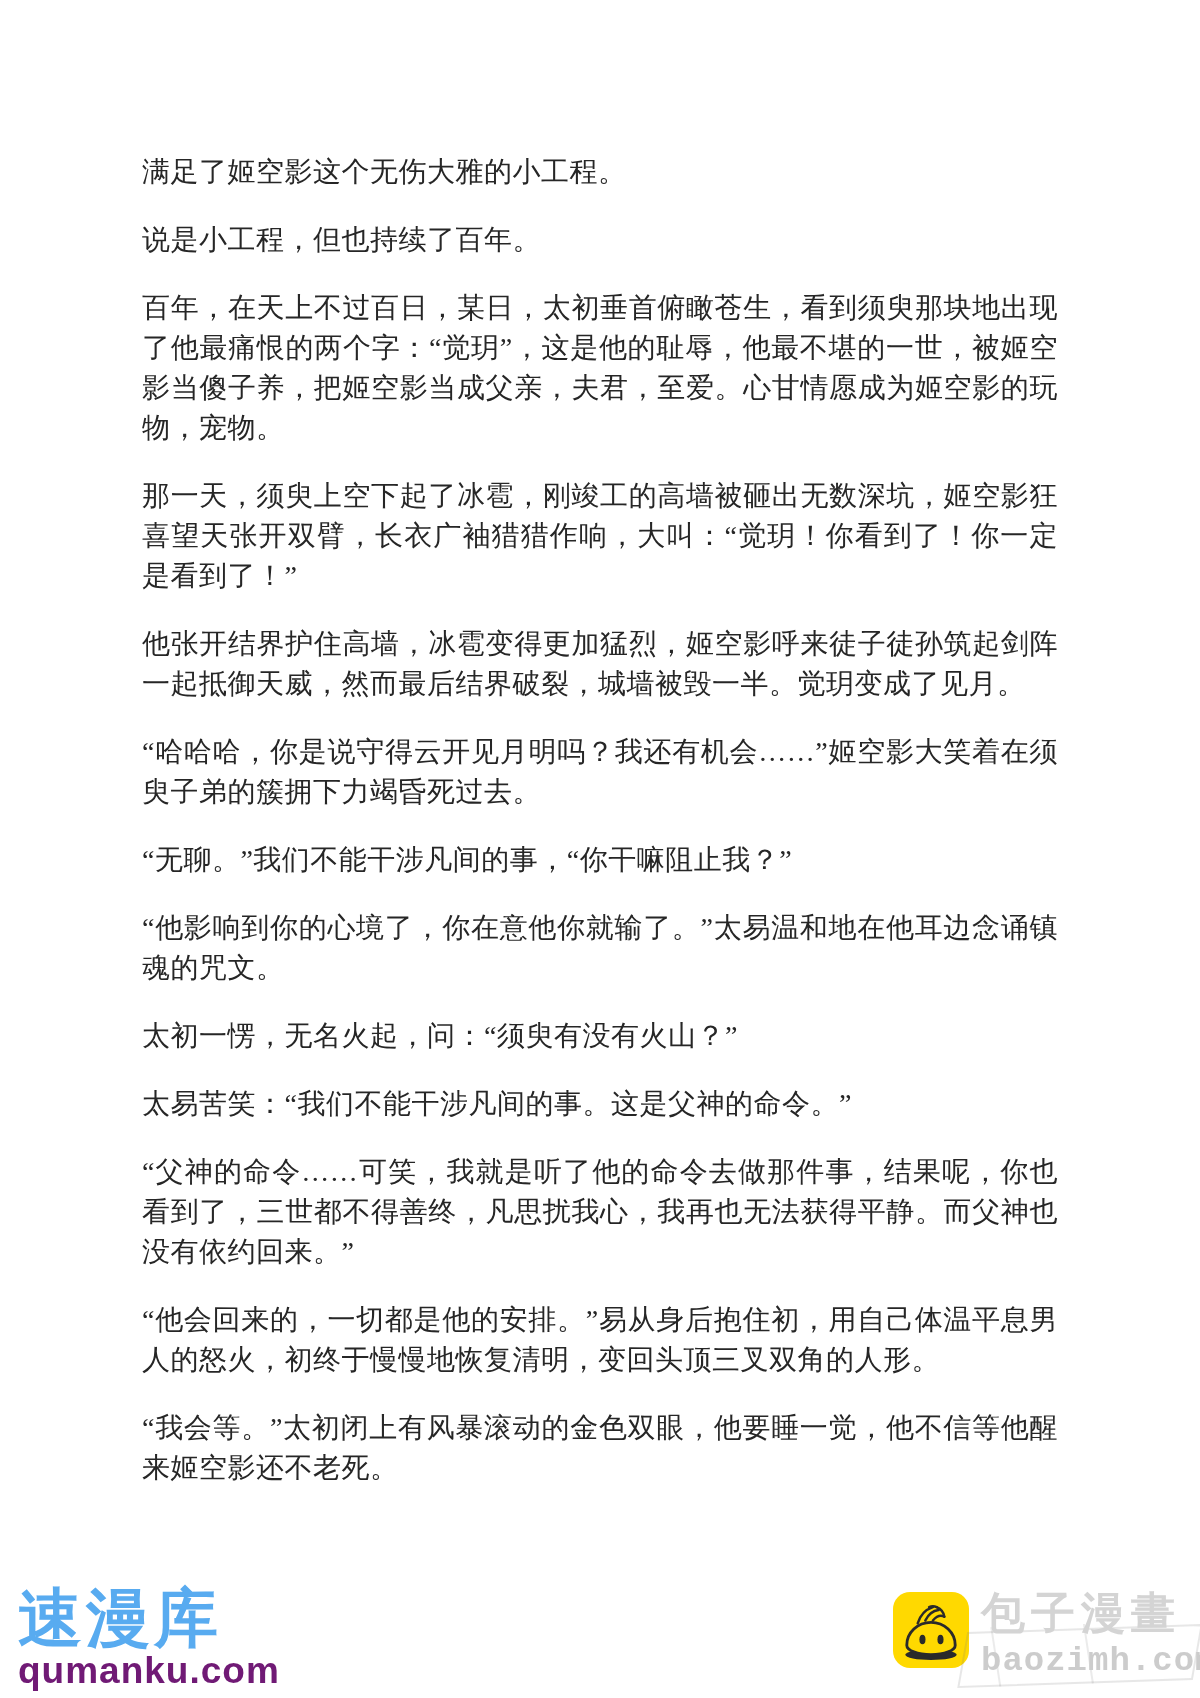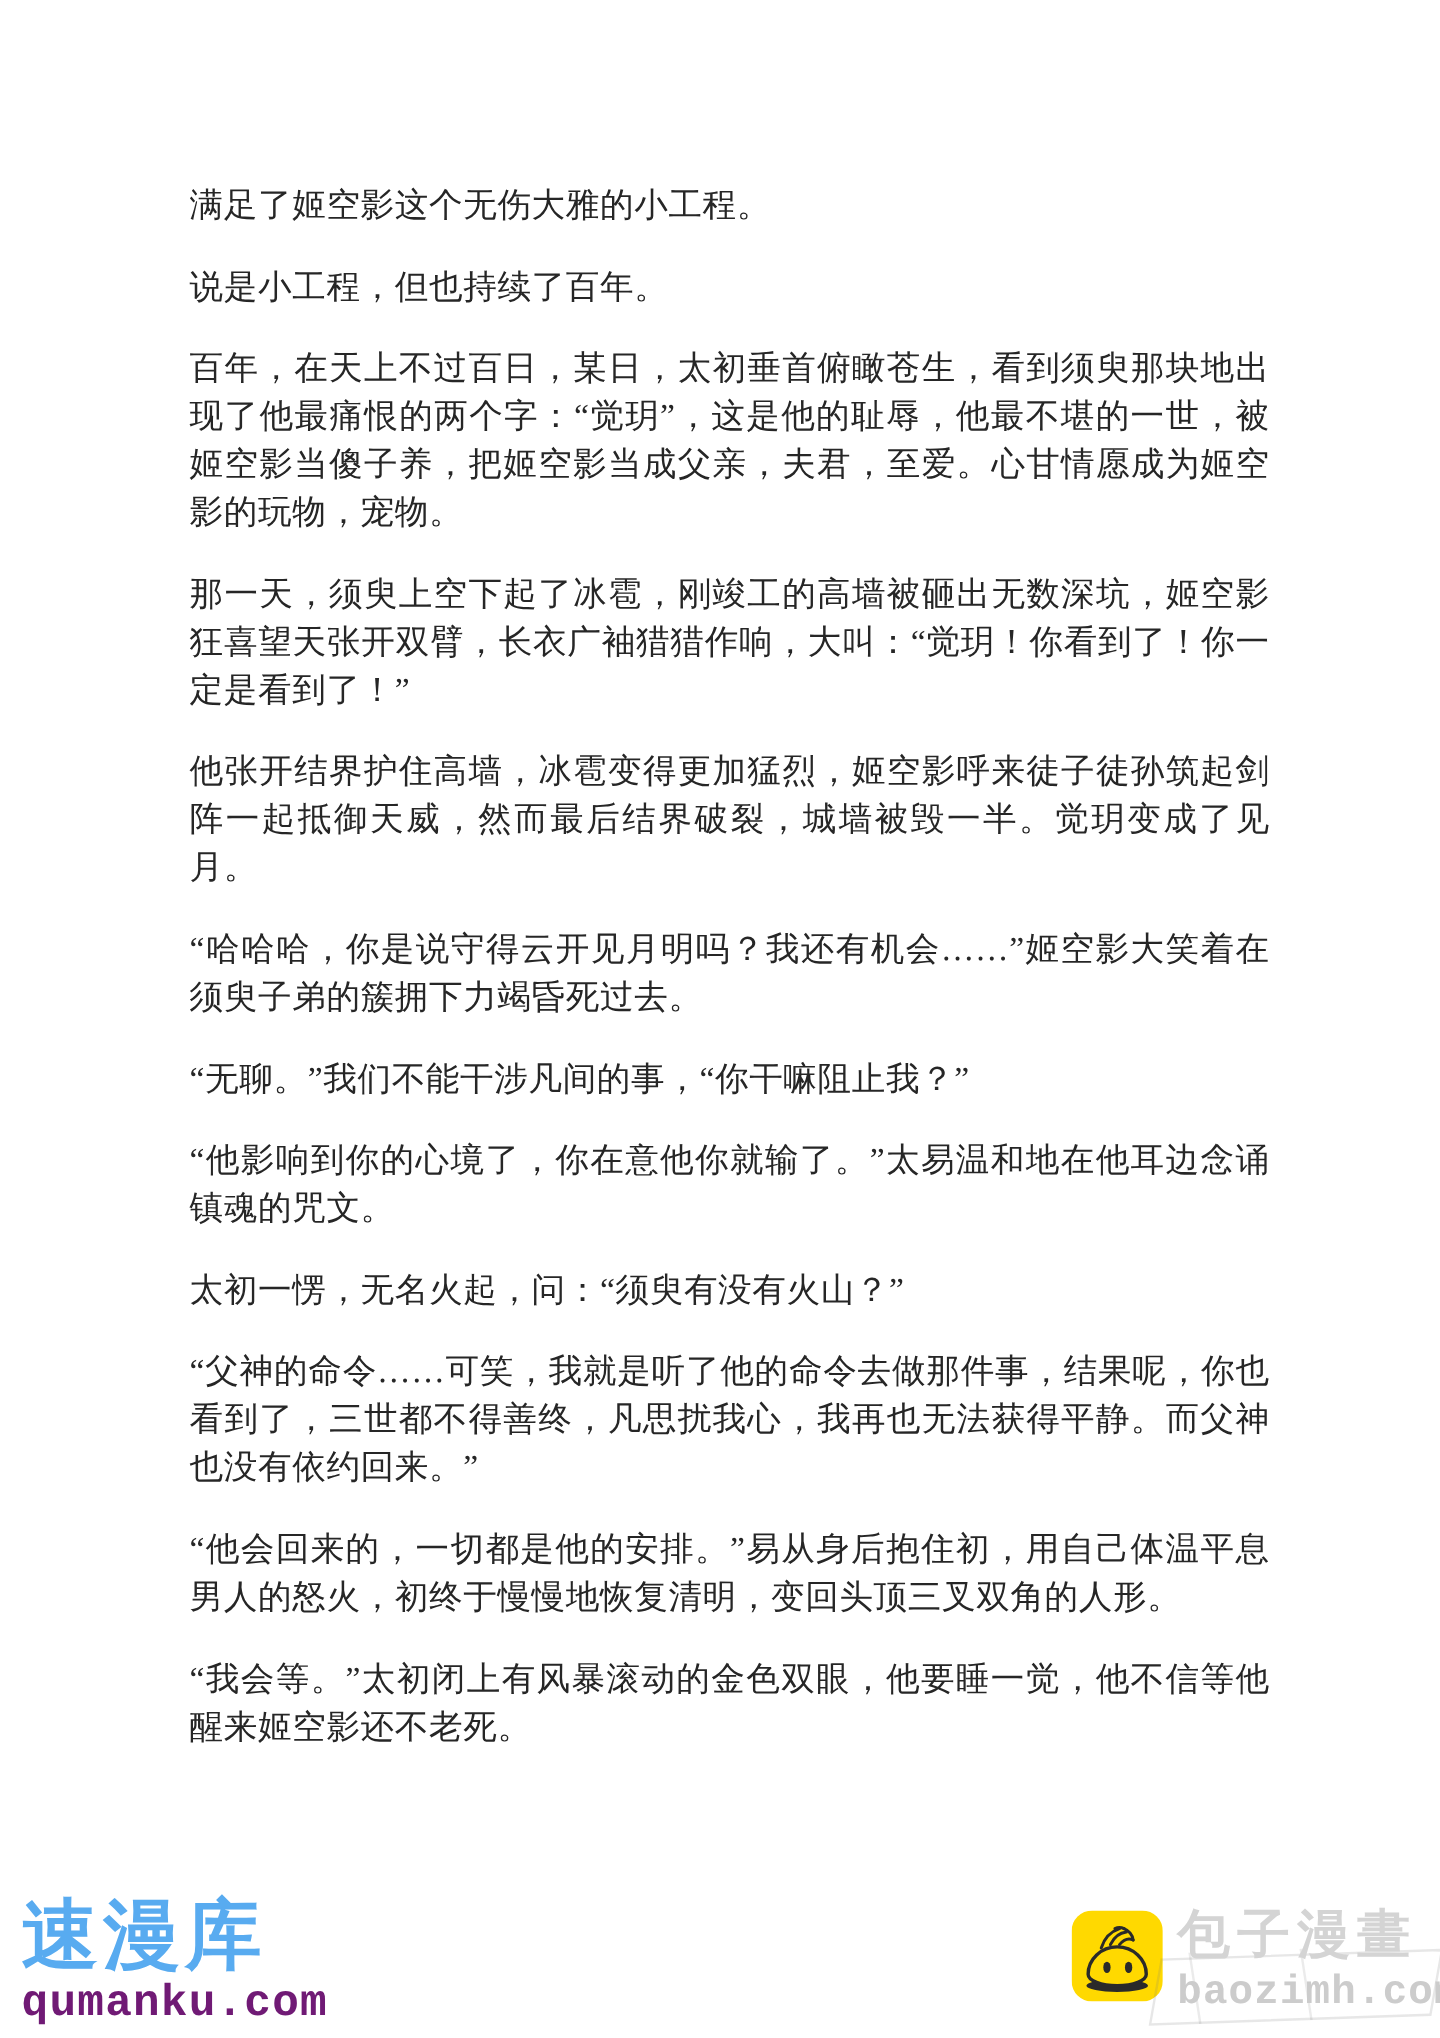--- a/index.html
+++ b/index.html
@@ -24,29 +24,29 @@
     left: 142px;
     top: 152px;
     width: 916px;
     color: #262626;
     font-size: 28px;
     line-height: 40px;
     text-align: justify;
     letter-spacing: 0.5px;
   }
   .text-block p {
-    margin: 0 0 28px 16px;
+    margin: 0 0 28px 0;
   }
   
   .qumanku {
     position: absolute;
     left: 18px;
     top: 1586px;
     width: 320px;
-    font-family: Liberation Mono, monospace;
+    font-family: Liberation Sans, sans-serif;
     line-height: 1;
     user-select: none;
   }
   .qm-name {
     font-size: 64px;
     font-weight: 900;
     letter-spacing: 4px;
     color: #58abf0;
   }
   .qm-domain {
@@ -125,20 +125,21 @@
   <main class="text-block">
     <p>满足了姬空影这个无伤大雅的小工程。</p>
     <p>说是小工程，但也持续了百年。</p>
     <p>百年，在天上不过百日，某日，太初垂首俯瞰苍生，看到须臾那块地出现了他最痛恨的两个字：“觉玥”，这是他的耻辱，他最不堪的一世，被姬空影当傻子养，把姬空影当成父亲，夫君，至爱。心甘情愿成为姬空影的玩物，宠物。</p>
     <p>那一天，须臾上空下起了冰雹，刚竣工的高墙被砸出无数深坑，姬空影狂喜望天张开双臂，长衣广袖猎猎作响，大叫：“觉玥！你看到了！你一定是看到了！”</p>
     <p>他张开结界护住高墙，冰雹变得更加猛烈，姬空影呼来徒子徒孙筑起剑阵一起抵御天威，然而最后结界破裂，城墙被毁一半。觉玥变成了见月。</p>
     <p>“哈哈哈，你是说守得云开见月明吗？我还有机会……”姬空影大笑着在须臾子弟的簇拥下力竭昏死过去。</p>
     <p>“无聊。”我们不能干涉凡间的事，“你干嘛阻止我？”</p>
     <p>“他影响到你的心境了，你在意他你就输了。”太易温和地在他耳边念诵镇魂的咒文。</p>
     <p>太初一愣，无名火起，问：“须臾有没有火山？”</p>
+    <p>太易苦笑：“我们不能干涉凡间的事。这是父神的命令。”</p>
     <p>“父神的命令……可笑，我就是听了他的命令去做那件事，结果呢，你也看到了，三世都不得善终，凡思扰我心，我再也无法获得平静。而父神也没有依约回来。”</p>
     <p>“他会回来的，一切都是他的安排。”易从身后抱住初，用自己体温平息男人的怒火，初终于慢慢地恢复清明，变回头顶三叉双角的人形。</p>
     <p>“我会等。”太初闭上有风暴滚动的金色双眼，他要睡一觉，他不信等他醒来姬空影还不老死。</p>
   </main>
 
   <div class="qumanku">
     <div class="qm-name">速漫库</div>
     <div class="qm-domain">qumanku.com</div>
   </div>
 

